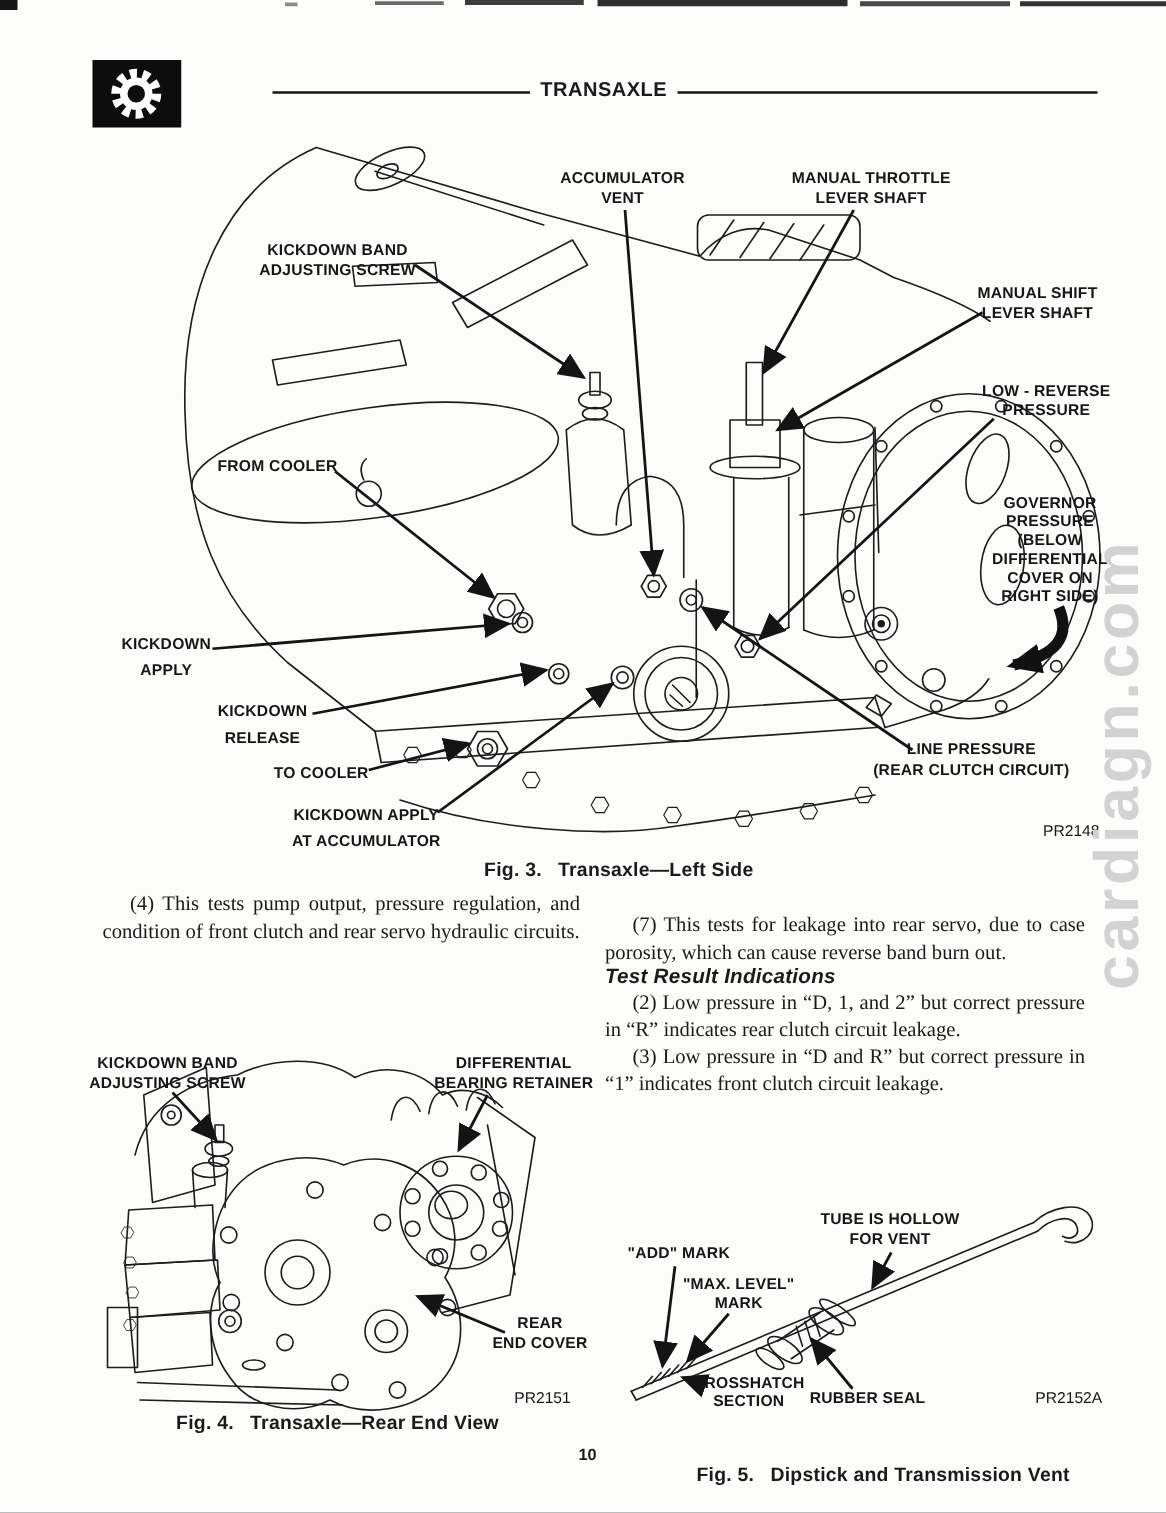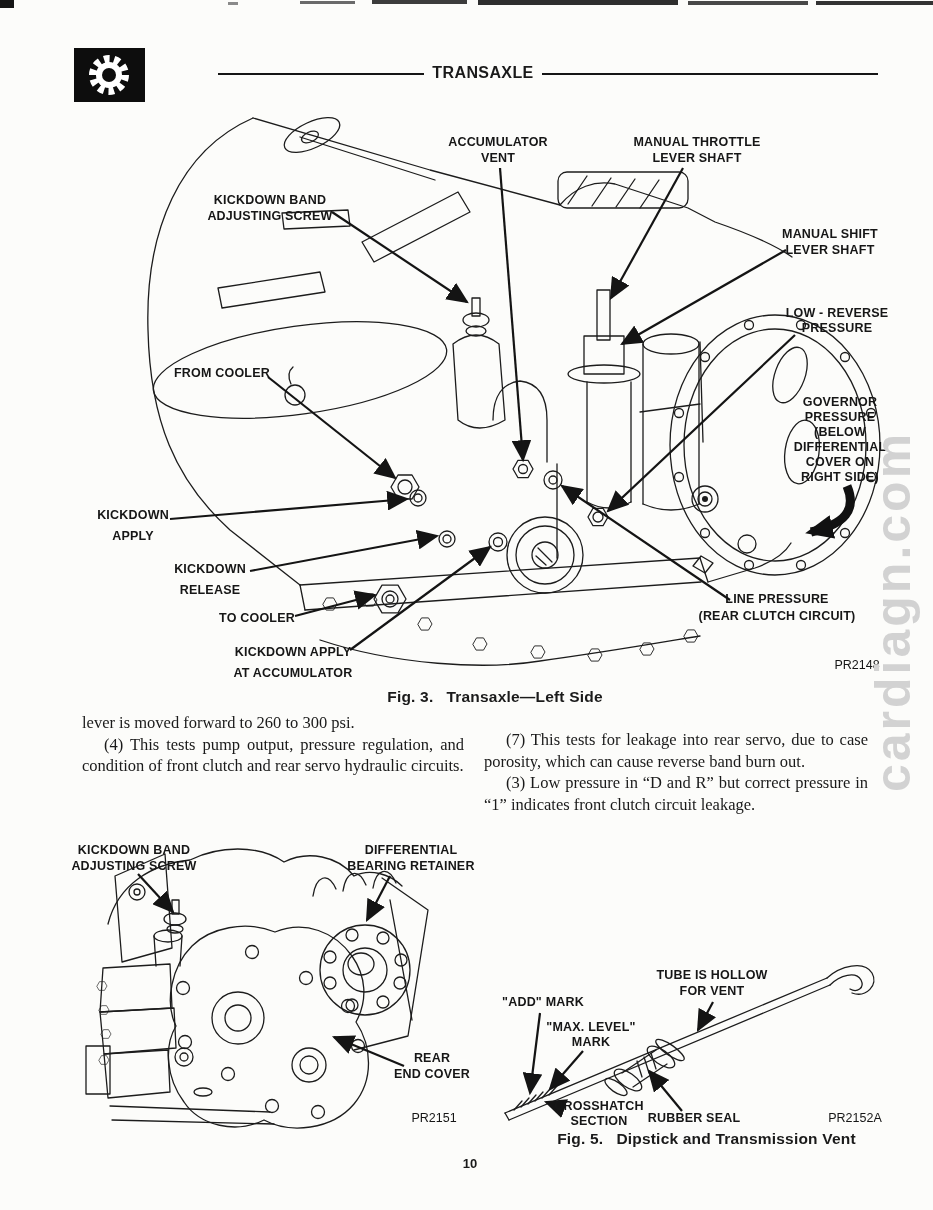--- a/index.html
+++ b/index.html
@@ -235,26 +235,27 @@
       <text class="fl" x="682" y="508" text-anchor="middle">(REAR CLUTCH CIRCUIT)</text>
       <text class="fcode" x="762" y="557" text-anchor="middle">PR2148</text>
     </g>
   </svg>
 
   <div class="caption" style="left:212px;top:688px;width:566px;">
     <span class="num">Fig. 3.</span><span>Transaxle—Left Side</span>
   </div>
 
   <div class="bodycol" style="left:82px;top:712px;width:382px;">
-    <p class="noindent">lever is moved forward to 260 to 300 psi.</p>
     <p>(4) This tests pump output, pressure regulation, and condition of front clutch and rear servo hydraulic circuits.</p>
   </div>
 
   <div class="bodycol" style="left:484px;top:712px;width:384px;margin-top:17px;">
     <p>(7) This tests for leakage into rear servo, due to case porosity, which can cause reverse band burn out.</p>
+    <p class="subhead noindent">Test Result Indications</p>
+    <p>(2) Low pressure in “D, 1, and 2” but correct pressure in “R” indicates rear clutch circuit leakage.</p>
     <p>(3) Low pressure in “D and R” but correct pressure in “1” indicates front clutch circuit leakage.</p>
   </div>
 
   <svg class="abs" style="left:60px;top:840px;" width="430" height="310" viewBox="0 0 430 310">
     <defs>
       <marker id="arr4" markerWidth="11" markerHeight="9" refX="9" refY="4.5" orient="auto">
         <polygon points="0,0 10,4.5 0,9" fill="#141414"></polygon>
       </marker>
     </defs>
     <g class="art">
@@ -330,20 +331,23 @@
       <text class="fl" x="74" y="14" text-anchor="middle">KICKDOWN BAND</text>
       <text class="fl" x="74" y="30" text-anchor="middle">ADJUSTING SCREW</text>
       <text class="fl" x="351" y="14" text-anchor="middle">DIFFERENTIAL</text>
       <text class="fl" x="351" y="30" text-anchor="middle">BEARING RETAINER</text>
       <text class="fl" x="372" y="222" text-anchor="middle">REAR</text>
       <text class="fl" x="372" y="238" text-anchor="middle">END COVER</text>
       <text class="fcode" x="374" y="282" text-anchor="middle">PR2151</text>
     </g>
   </svg>
 
+  <div class="caption" style="left:60px;top:1130px;width:420px;">
+    <span class="num">Fig. 4.</span><span>Transaxle—Rear End View</span>
+  </div>
 
   <svg class="abs" style="left:480px;top:955px;" width="453" height="190" viewBox="0 0 453 190">
     <defs>
       <marker id="arr5" markerWidth="11" markerHeight="9" refX="9" refY="4.5" orient="auto">
         <polygon points="0,0 10,4.5 0,9" fill="#141414"></polygon>
       </marker>
     </defs>
     <g class="art">
       <path d="M25 158 L347 23"></path>
       <path d="M29 165 L350 30"></path>
@@ -371,21 +375,21 @@
       <text class="fl" x="63" y="51" text-anchor="middle">"ADD" MARK</text>
       <text class="fl" x="111" y="76" text-anchor="middle">"MAX. LEVEL"</text>
       <text class="fl" x="111" y="91" text-anchor="middle">MARK</text>
       <text class="fl" x="119" y="155" text-anchor="middle">CROSSHATCH</text>
       <text class="fl" x="119" y="170" text-anchor="middle">SECTION</text>
       <text class="fl" x="214" y="167" text-anchor="middle">RUBBER SEAL</text>
       <text class="fcode" x="375" y="167" text-anchor="middle">PR2152A</text>
     </g>
   </svg>
 
-  <div class="caption" style="left:480px;top:1130px;width:453px;">
+  <div class="caption" style="left:480px;top:1172px;width:453px;">
     <span class="num">Fig. 5.</span><span>Dipstick and Transmission Vent</span>
   </div>
 
   <div class="pagenum">10</div>
 
   <div class="watermark">cardiagn.com</div>
 
 </div>
 
 </body></html>

